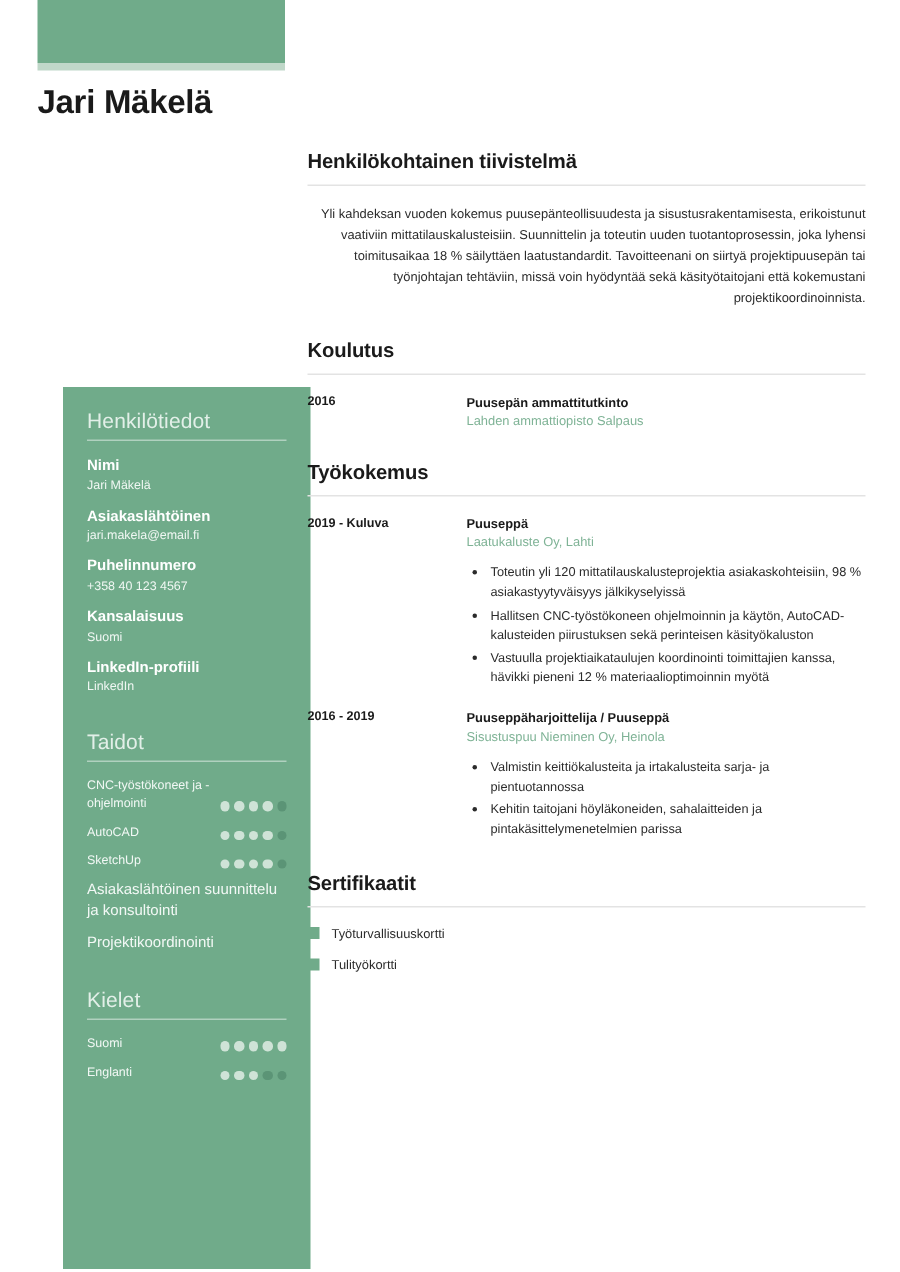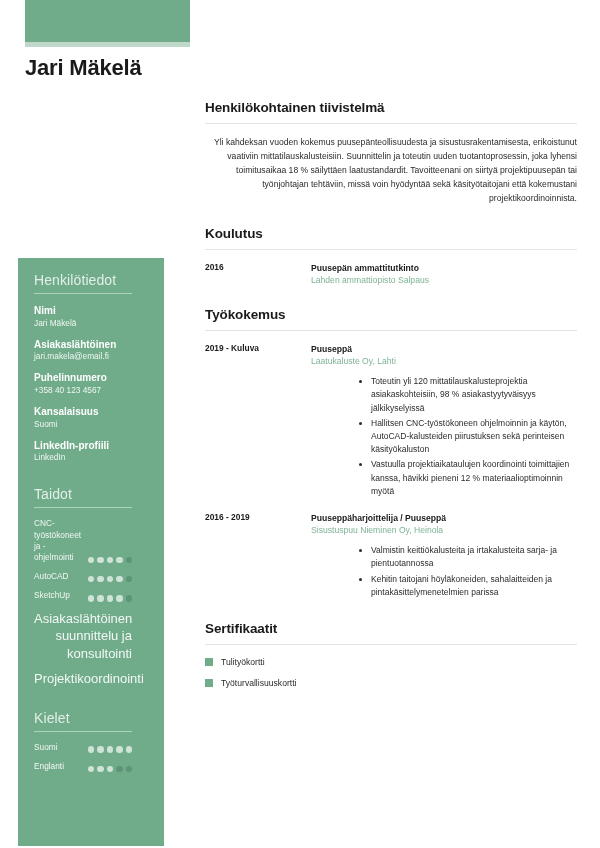--- a/index.html
+++ b/index.html
@@ -46,26 +46,26 @@
     font-size: 22px;
     font-weight: bold;
     color: #1a1a1a;
     letter-spacing: -0.2px;
     white-space: nowrap;
   }
 
   
   .sidebar {
     position: absolute;
-    left: 18px;
+    left: 42px;
     top: 258px;
-    width: 146px;
+    width: 165px;
     height: 588px;
     background: #70ab8a;
-    padding: 14px 32px 10px 16px;
+    padding: 14px 16px 10px 16px;
   }
 
   .sb-section-title {
     font-size: 14px;
     font-weight: normal;
     color: #e2efe8;
     margin-bottom: 5px;
     letter-spacing: 0.1px;
   }
   .sb-rule {
@@ -111,25 +111,24 @@
   }
   .dot {
     width: 6.5px;
     height: 6.5px;
     border-radius: 50%;
     background: #cfe3d7;
   }
   .dot.off { background: #5b9476; }
 
   .skill-plain {
-    font-size: 13px;
+    font-size: 10px;
     color: #f2f8f5;
     line-height: 1.35;
     margin-bottom: 8px;
-    text-align: right;
   }
 
   
   .main {
     position: absolute;
     left: 205px;
     top: 100px;
     width: 372px;
   }
 
@@ -181,21 +180,20 @@
   }
   .entry-bullets {
     margin: 7px 0 0 16px;
     padding: 0;
   }
   .entry-bullets li {
     font-size: 8.5px;
     line-height: 1.55;
     color: #2b2b2b;
     margin-bottom: 2px;
-    margin-left: 44px;
   }
 
   
   .cert-item {
     display: flex;
     align-items: center;
     gap: 8px;
     margin-bottom: 11px;
   }
   .cert-marker {
@@ -371,23 +369,23 @@
           </div>
         </div>
     </section>
 
     <section class="section">
       <div class="sec-title">Sertifikaatit</div>
       <div class="sec-rule"></div>
       <div id="certificates-list">
           <div class="cert-item">
             <span class="cert-marker"></span>
-            <span class="cert-label">Tulityökortti</span>
+            <span class="cert-label">Työturvallisuuskortti</span>
           </div>
           <div class="cert-item">
             <span class="cert-marker"></span>
-            <span class="cert-label">Työturvallisuuskortti</span>
+            <span class="cert-label">Tulityökortti</span>
           </div>
         </div>
     </section>
 
   </main>
 </div>
 
 </body></html>

